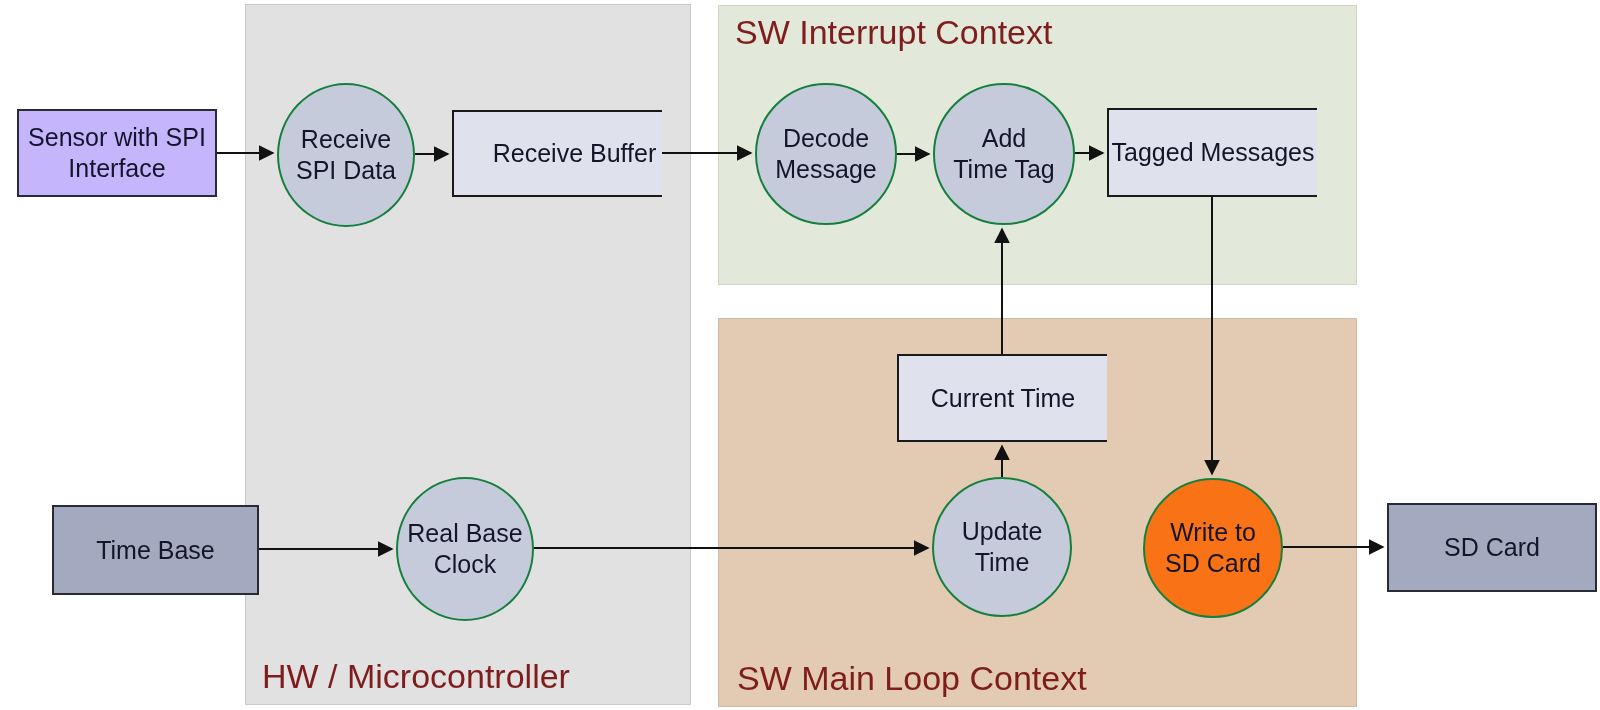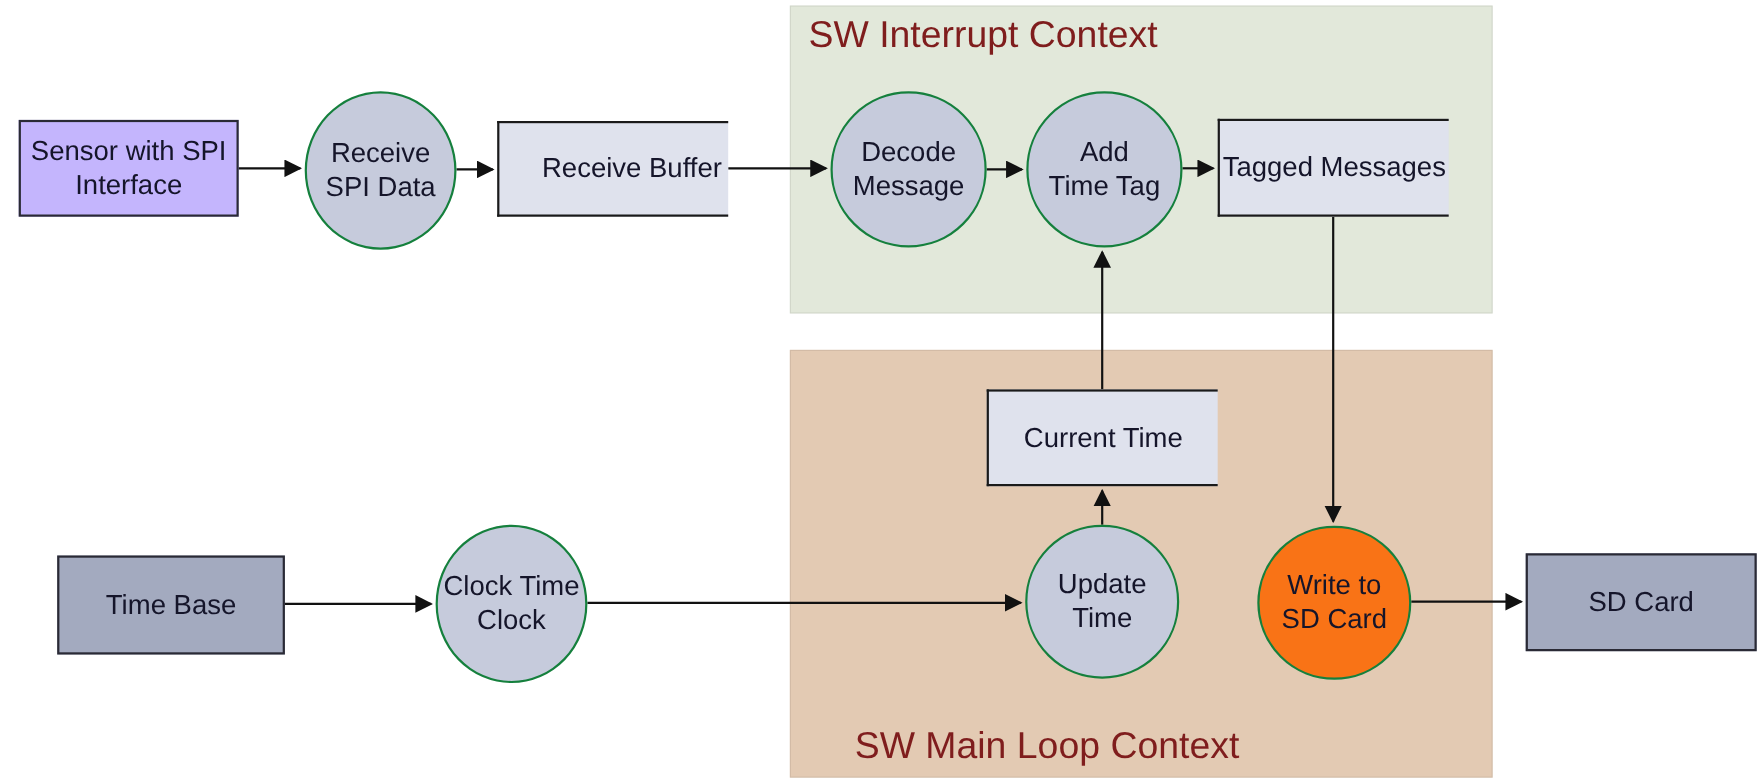--- a/index.html
+++ b/index.html
@@ -22,27 +22,30 @@
   .store{border:2px solid #1a1a1a;border-right:none;}
   .wires{position:absolute;left:0;top:0;width:1600px;height:710px;}
   .wires line{stroke:#111111;stroke-width:2;}
   .nodes,.wires{pointer-events:none;}
 </style>
 </head>
 <body>
 
 <div class="canvas">
 
+  <div class="region" style="left: 245px; top: 4px; width: 444px; height: 699px; border: 1px solid rgba(0, 0, 0, 0.1); background-color: rgb(225, 225, 225);">
+    <div class="region-label" style="left:16px;bottom:9px;">HW / Microcontroller</div>
+  </div>
 
   <div class="region" style="left: 718px; top: 5px; width: 637px; height: 278px; border: 1px solid rgba(0, 0, 0, 0.08); background-color: rgb(226, 232, 218);">
     <div class="region-label" style="left:16px;top:8px;">SW Interrupt Context</div>
   </div>
 
   <div class="region" style="left: 718px; top: 318px; width: 637px; height: 387px; border: 1px solid rgba(0, 0, 0, 0.08); background-color: rgb(227, 202, 179);">
-    <div class="region-label" style="left:18px;bottom:9px;margin-left:40px;">SW Main Loop Context</div>
+    <div class="region-label" style="left:18px;bottom:9px;">SW Main Loop Context</div>
   </div>
 
   <svg class="wires" viewBox="0 0 1600 710">
     <defs>
       <marker id="ah" viewBox="0 0 10 10" refX="9" refY="5" markerWidth="8" markerHeight="8" orient="auto">
         <path d="M0,0 L10,5 L0,10 z" fill="#111111"></path>
       </marker>
     </defs>
     <line x1="215" y1="153" x2="273" y2="153" marker-end="url(#ah)"></line>
     <line x1="415" y1="154" x2="448" y2="154" marker-end="url(#ah)"></line>
@@ -81,21 +84,21 @@
       <div>Decode</div>
       <div>Message</div>
     </div>
 
     <div class="node process" style="left: 933px; top: 83px; width: 142px; height: 142px; background-color: rgb(198, 203, 220);">
       <div>Add</div>
       <div>Time Tag</div>
     </div>
 
     <div class="node process" style="left: 396px; top: 477px; width: 138px; height: 144px; background-color: rgb(198, 203, 220);">
-      <div>Clock Time</div>
+      <div>Real Base</div>
       <div>Clock</div>
     </div>
 
     <div class="node process" style="left: 932px; top: 477px; width: 140px; height: 140px; background-color: rgb(198, 203, 220);">
       <div>Update</div>
       <div>Time</div>
     </div>
 
     <div class="node process" style="left: 1143px; top: 478px; width: 140px; height: 140px; background-color: #f97316;">
       <div>Write to</div>

